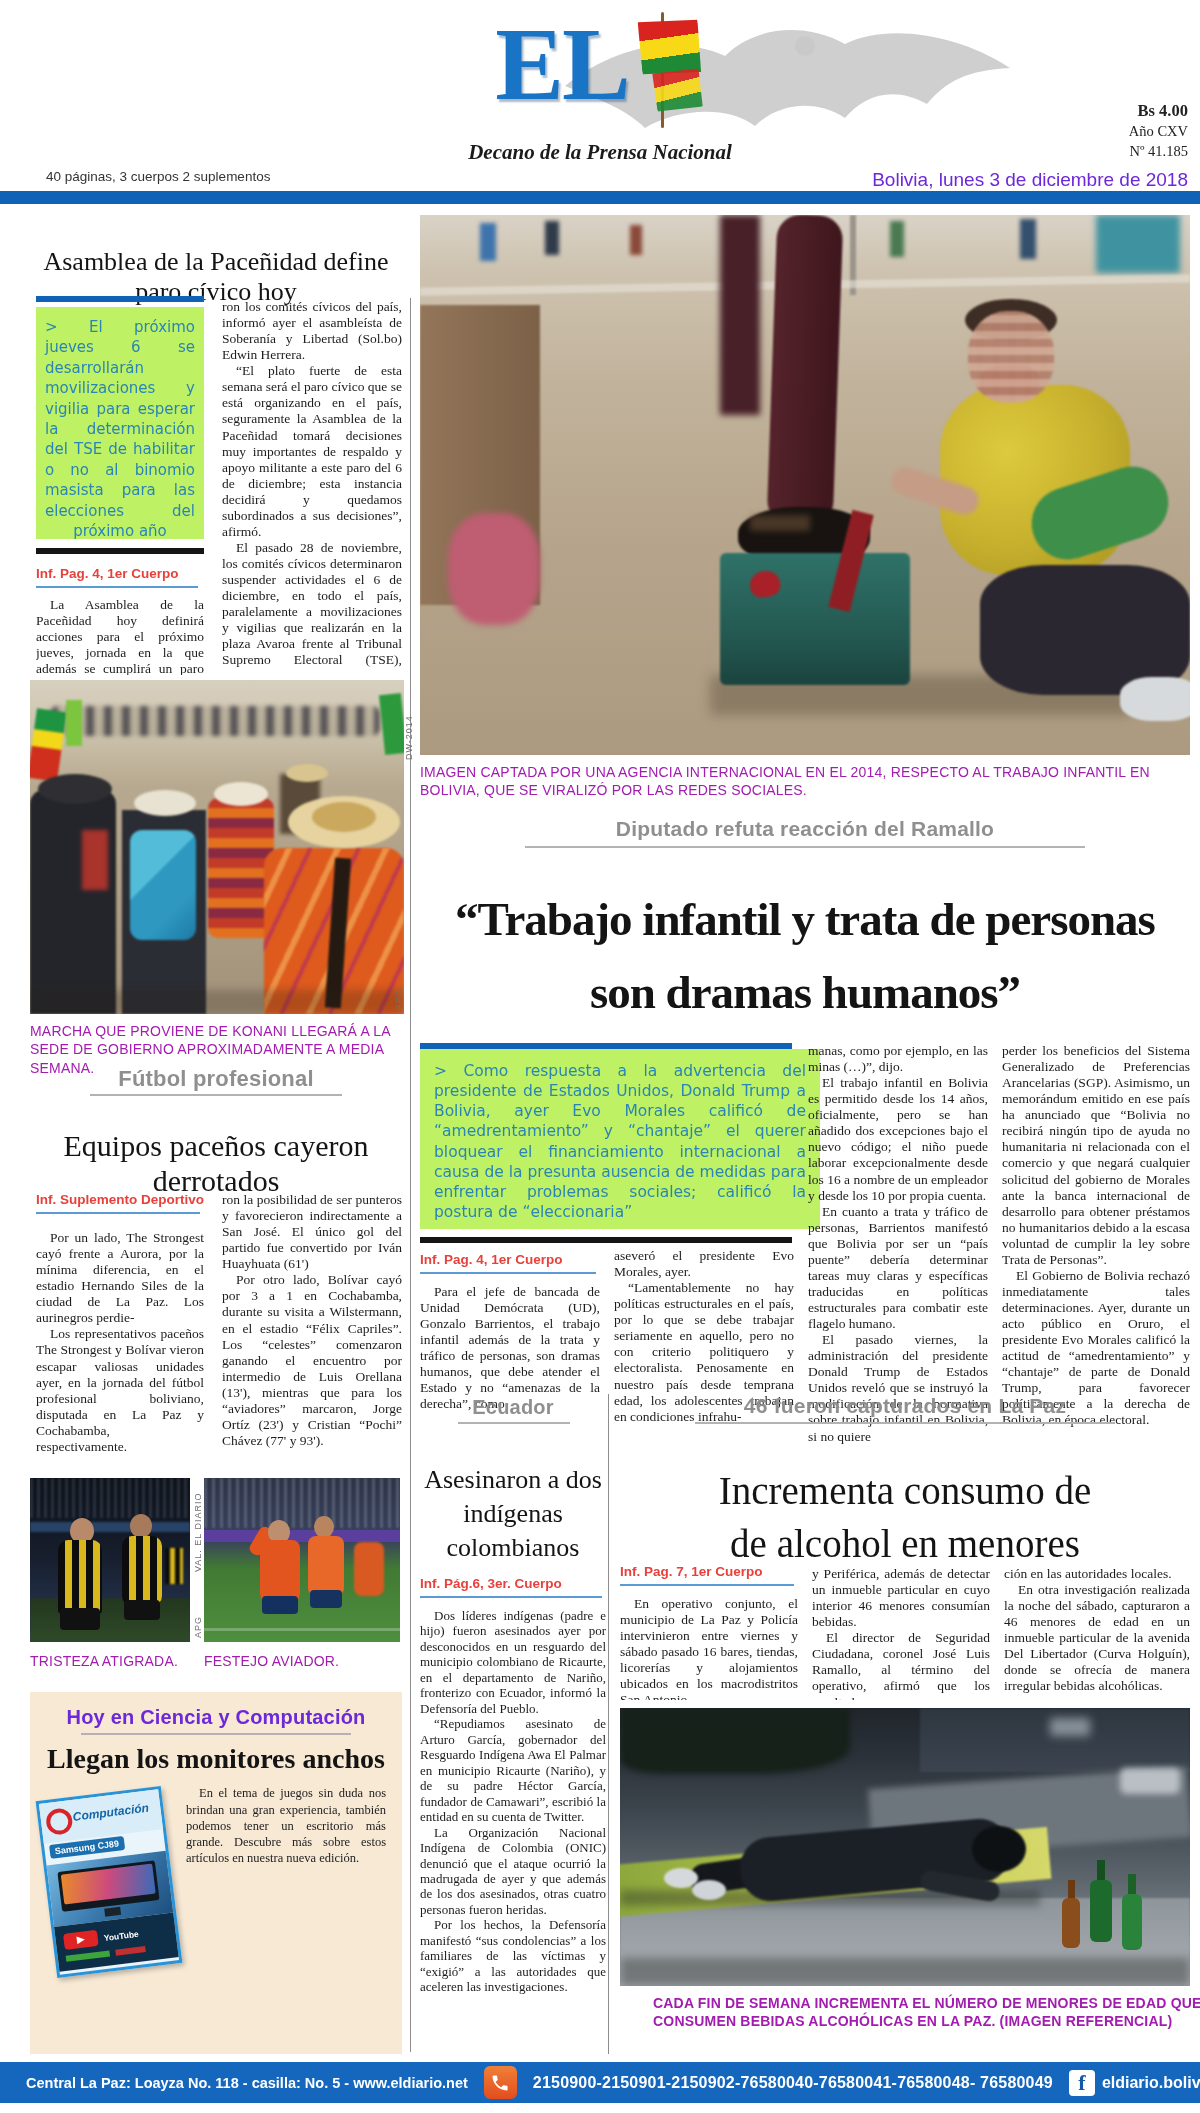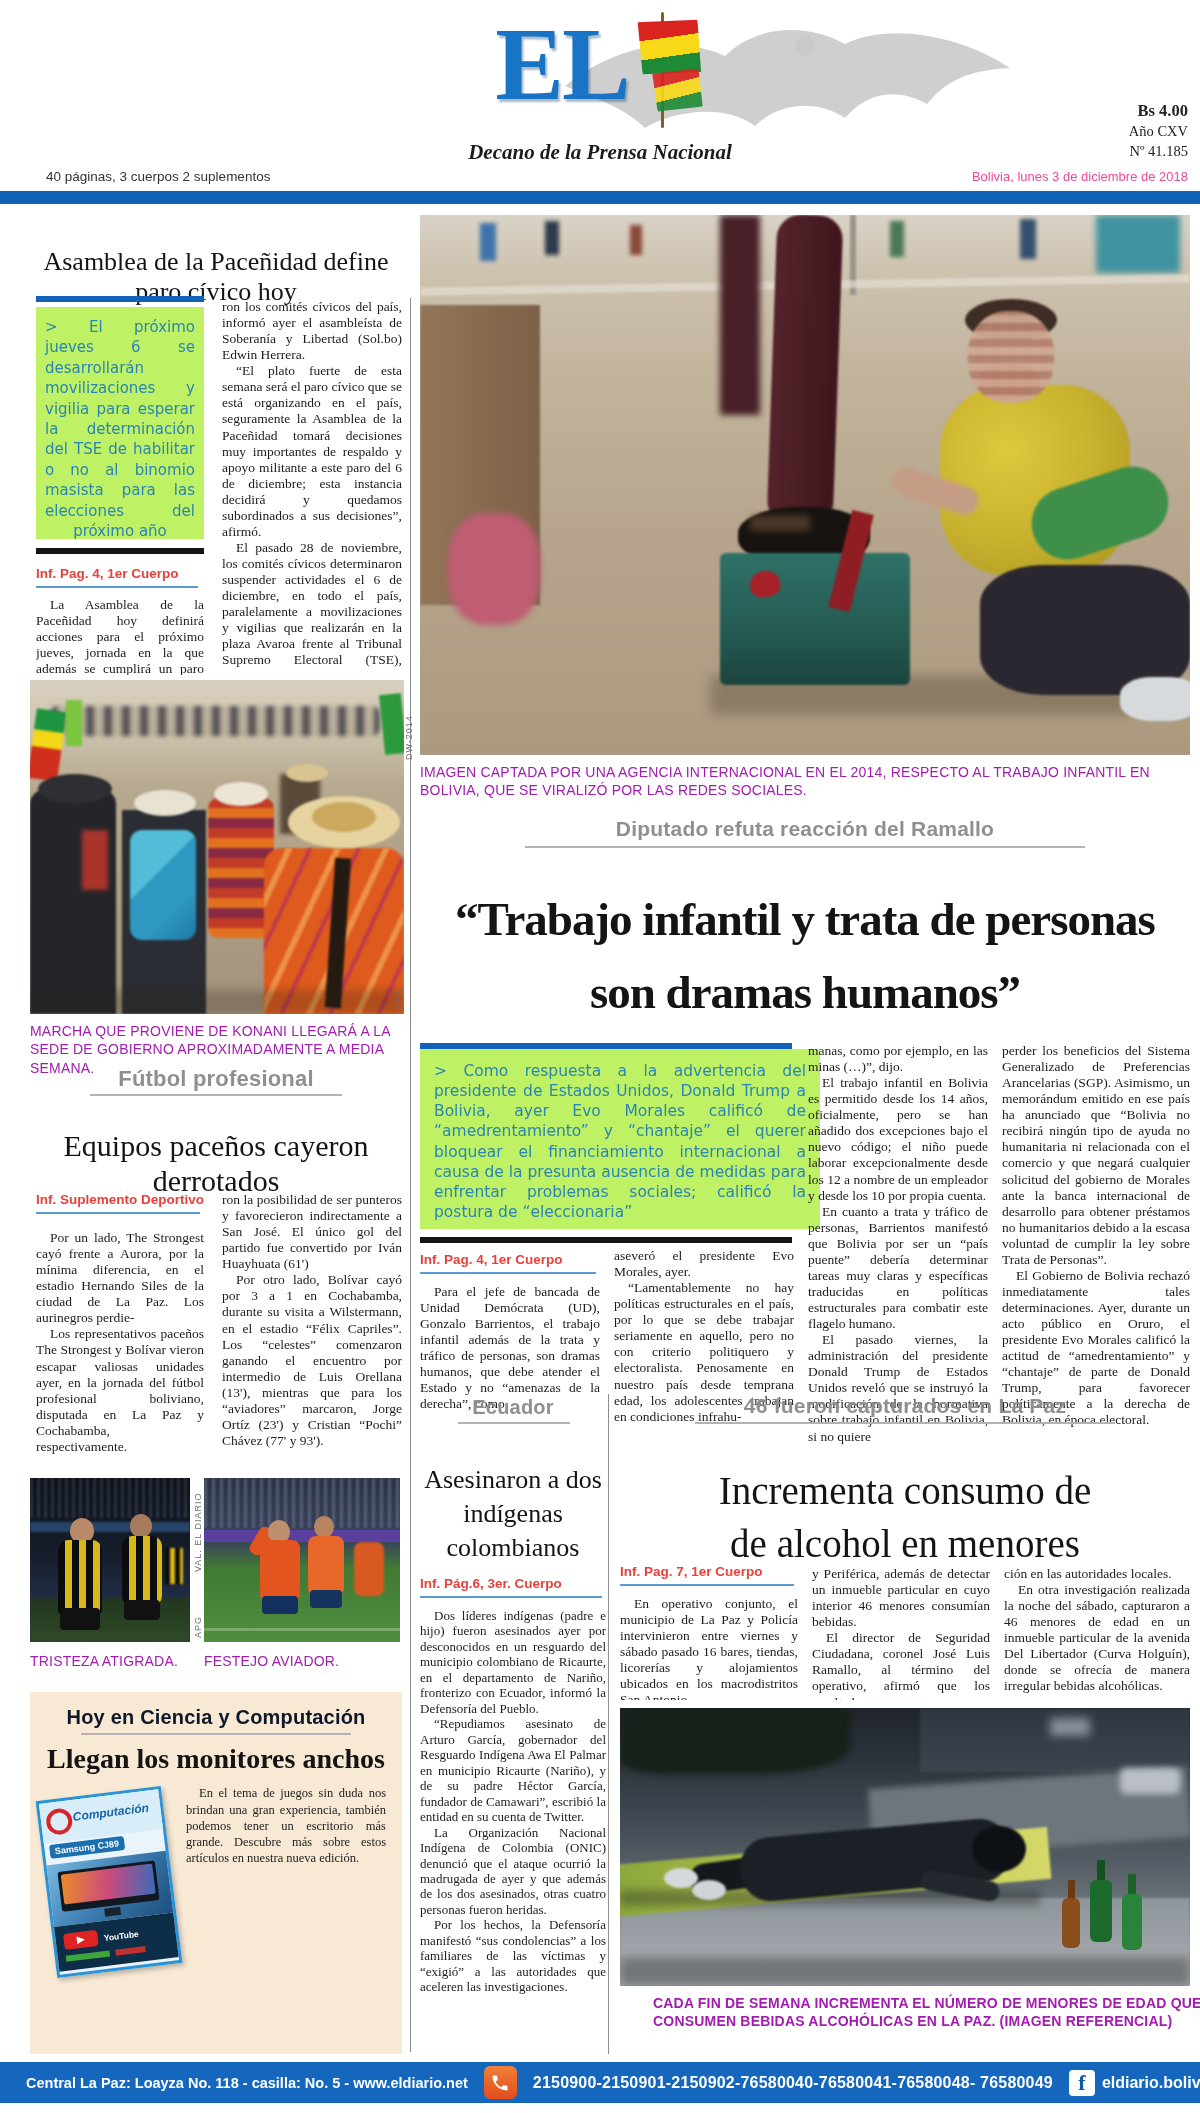--- a/index.html
+++ b/index.html
@@ -20,21 +20,21 @@
       clip-path:polygon(4% 0,100% 10%,94% 100%,0 90%);box-shadow:1px 2px 3px rgba(0,0,0,.3);}
   .flag-cloth2{position:absolute;left:22px;top:58px;width:50px;height:44px;transform:rotate(-14deg);opacity:.9;
       background:linear-gradient(180deg,#d9231e 0 33%,#f7d917 33% 66%,#1e8a35 66% 100%);
       clip-path:polygon(8% 0,100% 14%,90% 100%,0 86%);}
   .tagline{position:absolute;left:430px;top:140px;width:340px;text-align:center;font-style:italic;font-weight:bold;
            font-size:21px;color:#1b1b1b;z-index:3;}
   .head-info{position:absolute;right:12px;top:100px;text-align:right;line-height:1.35;color:#222;z-index:3;}
   .head-info .b{font-weight:bold;font-size:16.5px;}
   .head-info .s{font-size:14.5px;}
   .edition-info{position:absolute;left:46px;top:169px;font-size:13.5px;color:#333;}
-  .date-line{position:absolute;right:12px;top:169px;font-size:13px;color:#ec4899;padding-left:20px;}
+  .date-line{position:absolute;right:12px;top:169px;font-size:19px;color:#6d28d9;padding-left:20px;}
   .head-bar{position:absolute;left:0;top:191px;width:1200px;height:13px;background:#0f62b6;}
 
   
   .headline{font-family:"Liberation Serif",serif;color:#141414;text-align:center;line-height:1.16;margin-top:27px;}
   .kicker{font-family:"Liberation Sans",sans-serif;font-weight:bold;color:#8f8f8f;text-align:center;letter-spacing:.2px;}
   .krule{height:2px;background:#b3b3b3;margin:0 auto;}
   .ref{font-family:"Liberation Sans",sans-serif;font-weight:bold;color:#e8403a;font-size:13.5px;}
   .refrule{height:2px;background:#5b9bd5;margin-top:5px;}
   .body-col{font-family:"Liberation Serif",serif;font-size:13.5px;line-height:1.19;text-align:justify;
             color:#1c1c1c;overflow:hidden;}
@@ -170,21 +170,21 @@
   </div>
   <div class="abs body-col" style="left:420px;top:1284px;width:180px;height:162px;">
       <p>Para el jefe de bancada de Unidad Demócrata (UD), Gonzalo Barrientos, el trabajo infantil además de la trata y tráfico de personas, son dramas humanos, que debe atender el Estado y no “amenazas de la derecha”, como</p>
     </div>
   <div class="abs body-col cont" style="left:614px;top:1248px;width:180px;height:198px;">
       <p>aseveró el presidente Evo Morales, ayer.</p>
       <p>“Lamentablemente no hay políticas estructurales en el país, por lo que se debe trabajar seriamente en aquello, pero no con criterio politiquero y electoralista. Penosamente en nuestro país desde temprana edad, los adolescentes trabajan en condiciones infrahu-</p>
     </div>
   <div class="abs body-col cont" style="left:808px;top:1043px;width:180px;height:404px;">
       <p>manas, como por ejemplo, en las minas (…)”, dijo.</p>
-      <p>El trabajo infantil en Bolivia es permitido desde los 14 años, oficialmente, pero se han añadido dos excepciones bajo el nuevo código; el niño puede laborar excepcionalmente desde los 12 a nombre de un empleador y desde los 10 por propia cuenta.</p>
+      <p>El trabajo infantil en Bolivia es permitido desde los 14 años, oficialmente, pero se han añadido dos excepciones bajo el nuevo código; el niño puede laborar excepcionalmente desde los 16 a nombre de un empleador y desde los 10 por propia cuenta.</p>
       <p>En cuanto a trata y tráfico de personas, Barrientos manifestó que Bolivia por ser un “país puente” debería determinar tareas muy claras y específicas traducidas en políticas estructurales para combatir este flagelo humano.</p>
       <p>El pasado viernes, la administración del presidente Donald Trump de Estados Unidos reveló que se instruyó la modificación de la normativa sobre trabajo infantil en Bolivia, si no quiere</p>
     </div>
   <div class="abs body-col cont" style="left:1002px;top:1043px;width:188px;height:404px;">
       <p>perder los beneficios del Sistema Generalizado de Preferencias Arancelarias (SGP). Asimismo, un memorándum emitido en ese país ha anunciado que “Bolivia no recibirá ningún tipo de ayuda no humanitaria ni relacionada con el comercio y que negará cualquier solicitud del gobierno de Morales ante la banca internacional de desarrollo para obtener préstamos no humanitarios debido a la escasa voluntad de cumplir la ley sobre Trata de Personas”.</p>
       <p>El Gobierno de Bolivia rechazó inmediatamente tales determinaciones. Ayer, durante un acto público en Oruro, el presidente Evo Morales calificó la actitud de “amedrentamiento” y “chantaje” de parte de Donald Trump, para favorecer políticamente a la derecha de Bolivia, en época electoral.</p>
     </div>
 
   <div class="photo" style="left:30px;top:680px;width:374px;height:334px;background:linear-gradient(180deg,#d8d0bf 0%,#cdc3ae 15%,#b7a98f 32%,#a2927a 100%);">
     <div class="b" style="left:20px;top:26px;width:330px;height:30px;border-radius:8px;filter:blur(2px);background:repeating-linear-gradient(90deg,rgba(60,58,66,.8) 0 8px,rgba(150,140,120,.4) 8px 18px);"></div>
@@ -315,21 +315,21 @@
     <div class="b" style="left:470px;top:172px;width:22px;height:62px;background:#1c6b2c;border-radius:6px;"></div>
     <div class="b" style="left:508px;top:166px;width:8px;height:24px;background:#1d6028;"></div>
     <div class="b" style="left:502px;top:186px;width:20px;height:56px;background:#2a833a;border-radius:6px;"></div>
     <div class="b" style="left:448px;top:172px;width:7px;height:22px;background:#6a3a12;"></div>
     <div class="b" style="left:442px;top:190px;width:18px;height:50px;background:#8a4d1c;border-radius:6px;"></div>
     <div class="b" style="left:0;top:250px;width:570px;height:28px;background:rgba(20,22,24,.35);filter:blur(5px);"></div>
   </div>
   <div class="abs caption" style="left:653px;top:1994px;width:570px;font-weight:bold;">CADA FIN DE SEMANA INCREMENTA EL NÚMERO DE MENORES DE EDAD QUE CONSUMEN BEBIDAS ALCOHÓLICAS EN LA PAZ. (IMAGEN REFERENCIAL)</div>
 
   <div class="science-box">
-    <div class="kicker" style="font-size:20px;padding-top:14px;color:#0f172a;">Hoy en Ciencia y Computación</div>
+    <div class="kicker" style="font-size:20px;padding-top:14px;color:#6d28d9;">Hoy en Ciencia y Computación</div>
     <div class="krule" style="width:270px;margin-top:4px;"></div>
     <div class="headline" style="font-size:28px;font-weight:bold;margin-top:8px;">Llegan los monitores anchos</div>
     <div style="padding:10px 16px 0 16px;overflow:hidden;height:246px;">
       <div class="cover">
         <div style="position:absolute;left:0;top:0;width:100%;height:40px;background:#d8edf8;">
           <span style="position:absolute;left:5px;top:7px;width:18px;height:18px;border:4px solid #d8232a;border-radius:50%;"></span>
           <span style="position:absolute;left:32px;top:10px;font-family:'Liberation Sans',sans-serif;font-style:italic;font-weight:bold;font-size:12px;color:#1565a8;">Computación</span>
         </div>
         <div style="position:absolute;left:5px;top:42px;background:#1b6fae;color:#fff;font-family:'Liberation Sans',sans-serif;font-weight:bold;font-size:9px;padding:2px 5px;border-radius:3px;">Samsung CJ89</div>
         <div style="position:absolute;left:0;top:62px;width:100%;height:62px;background:linear-gradient(135deg,#77b8e0 0%,#3c7cb0 50%,#1d4f7e 100%);">

